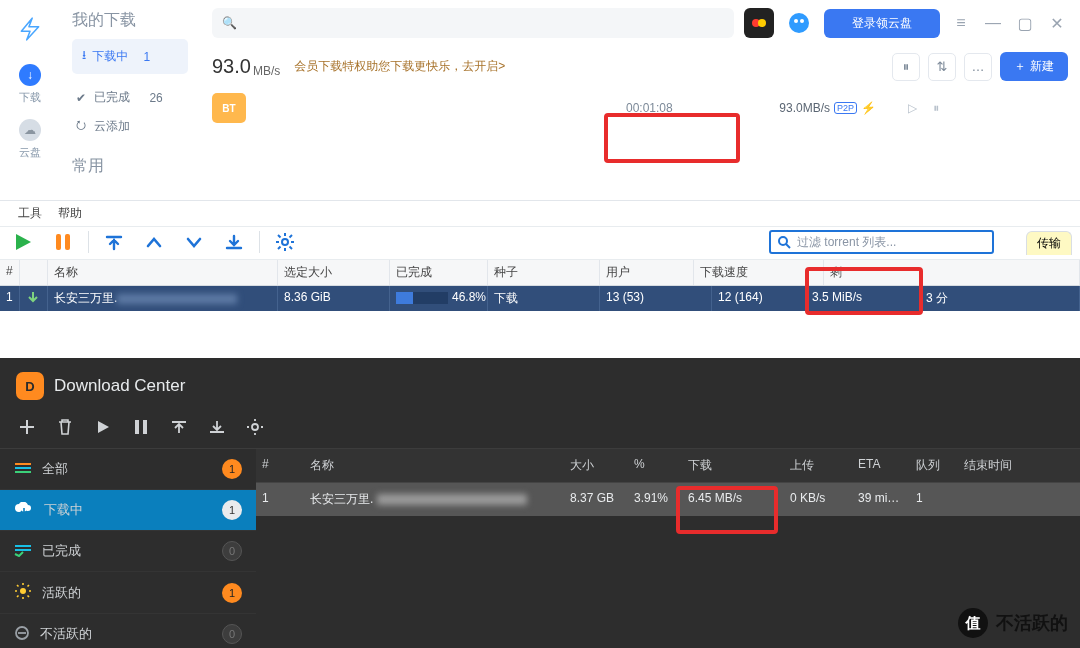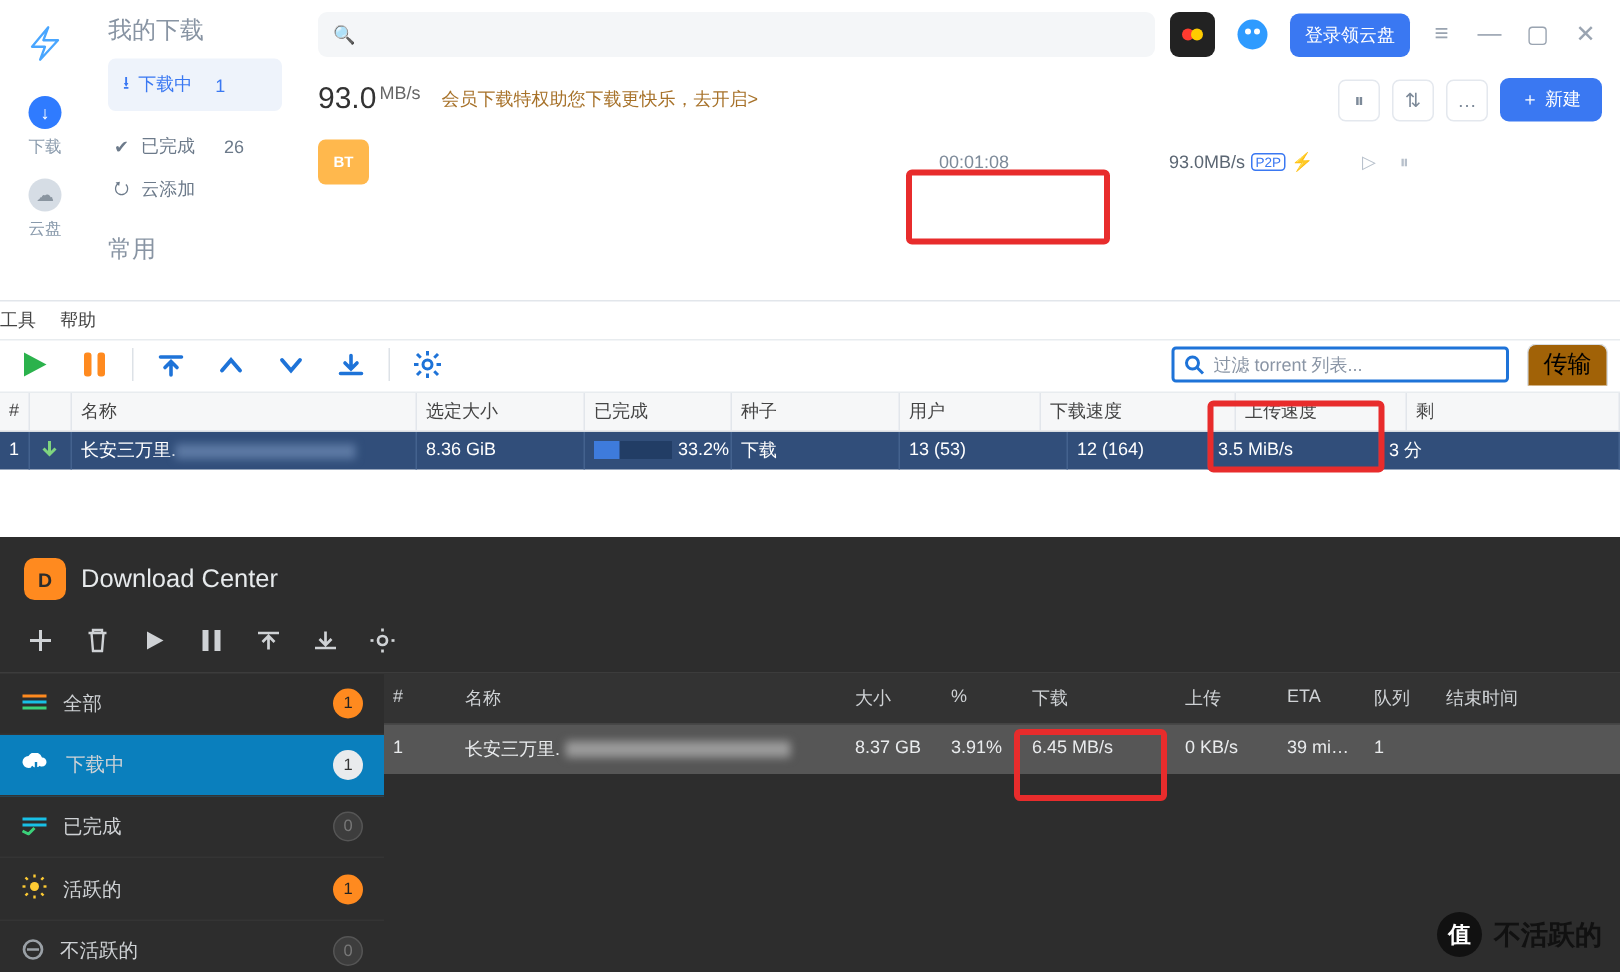--- a/index.html
+++ b/index.html
@@ -15,48 +15,48 @@
   .xl-rail .ric.gray{background:#d6dde5;color:#8a95a0}
   .xl-side { width: 140px; padding: 10px 12px; font-size: 12px; color: #8894a3; }
   .xl-side .hdr { font-size: 16px; margin-bottom: 8px; }
   .xl-side .pill { background: #eef3fb; color: #3a78f2; border-radius: 5px; padding: 7px 10px; display: flex; align-items: center; gap: 6px; margin-bottom: 10px; }
   .xl-side .row { display: flex; align-items: center; gap: 8px; padding: 5px 4px; color:#6c7a8a; }
   .xl-main { flex: 1; padding: 8px 12px 0; }
   .xl-top { display: flex; align-items: center; gap: 10px; }
   .xl-search { flex: 1; height: 30px; background: #f4f6f8; border-radius: 6px; display: flex; align-items: center; padding: 0 10px; color: #aab4c0; font-size: 12px; gap: 6px; }
   .xl-ico { width: 30px; height: 30px; border-radius: 6px; display:inline-flex;align-items:center;justify-content:center; }
   .xl-ico.qq{background:#222;} .xl-ico.bird2{background:#fff;}
-  .xl-login { background:#3a78f2;color:#fff;border-radius:6px;padding:6px 10px;font-size:12px; }
+  .xl-login { background:#3a78f2;color:#fff;border-radius:6px;padding:6px 28px;font-size:12px; }
   .winbtn{color:#9aa4b1;font-size:16px;width:22px;text-align:center}
   .xl-line2{display:flex;align-items:center;margin-top:14px;gap:14px}
-  .xl-speed{font-size:20px;color:#333;display:flex;align-items:flex-start;gap:2px}
+  .xl-speed{font-size:20px;color:#333;display:flex;align-items:flex-end;gap:2px}
   .xl-speed small{font-size:12px;color:#666}
   .xl-vip{font-size:12px;color:#a7722a}
   .xl-ctrls{margin-left:auto;display:flex;gap:8px;align-items:center}
   .xl-ctrls .sq{width:28px;height:28px;border:1px solid #e4e8ee;border-radius:5px;display:flex;align-items:center;justify-content:center;color:#7d8a99;font-size:13px}
   .xl-new{background:#3a78f2;color:#fff;border-radius:6px;padding:6px 14px;font-size:12px;display:flex;gap:4px;align-items:center}
   .xl-task{display:flex;align-items:center;margin-top:12px;gap:10px;font-size:12px}
   .xl-folder{width:34px;height:30px;background:#ffb84d;border-radius:5px;display:flex;align-items:center;justify-content:center;color:#fff;font-size:10px;font-weight:700}
   .xl-taskmid{flex:0 0 360px}
   .xl-taskmid .blur{display:inline-block;width:220px;height:12px;background:#ddd;filter:blur(3px);vertical-align:middle;border-radius:2px;margin-left:4px}
   .xl-taskmid .sub{color:#6c7a8a;margin-top:2px}
   .xl-taskmid .sub a{color:#3a78f2;text-decoration:none}
   .xl-time{width:80px;color:#7d8a99}
   .xl-rate{width:160px;display:flex;align-items:center;justify-content:flex-end;gap:4px;color:#5b6673}
   .tag-p2p{border:1px solid #3a78f2;color:#3a78f2;border-radius:3px;font-size:9px;padding:0 2px}
   .xl-rate-box{border:4px solid #e82c2c;border-radius:4px;position:absolute;left:604px;top:113px;width:136px;height:50px;pointer-events:none}
   .xl-acts{margin-left:22px;display:flex;gap:16px;color:#b7c0cb}
 
   
   .qb{position:absolute;left:0;top:200px;width:1080px;height:158px;background:#fff;border-top:1px solid #e2e6eb}
-  .qb-menu{display:flex;gap:16px;padding:4px 0;font-size:12px;color:#444}
+  .qb-menu{display:flex;gap:16px;padding:4px 18px;font-size:12px;color:#444}
   .qb-tool{display:flex;align-items:center;gap:10px;padding:2px 8px 4px;border-top:1px solid #e8ecef;border-bottom:1px solid #e8ecef}
   .qb-tool .tbtn{width:30px;height:26px;display:flex;align-items:center;justify-content:center}
   .qb-filter{margin-left:auto;display:flex;align-items:center;border:2px solid #1e73d8;border-radius:3px;height:24px;width:225px;padding:0 6px;gap:6px;color:#8a95a5;font-size:12px}
-  .qb-tab{margin-left:2px;background:#a16207;border:1px solid #d9dee4;border-bottom:none;border-radius:6px 6px 0 0;padding:3px 10px;font-size:16px;align-self:flex-end}
+  .qb-tab{margin-left:22px;background:#fef9c3;border:1px solid #d9dee4;border-bottom:none;border-radius:6px 6px 0 0;padding:3px 10px;font-size:12px;align-self:flex-end}
   .qb-head{display:flex;background:#f6f7f8;font-size:12px;color:#444;border-bottom:1px solid #d7dce1}
   .qb-head>div, .qb-row>div{padding:4px 6px;border-right:1px solid #e2e6eb;overflow:hidden;white-space:nowrap}
   .c-hash{width:20px}.c-chk{width:28px}.c-name{width:230px}.c-size{width:112px}.c-done{width:98px}.c-stat{width:112px}.c-seed{width:112px}.c-peer{width:94px}.c-dl{width:130px}.c-ul{width:114px}.c-rem{flex:1}
   .qb-row{display:flex;background:#314e7a;color:#fff;font-size:12px}
   .qb-row>div{border-right:1px solid #44628e}
   .pct-bar{display:inline-block;width:52px;height:12px;background:#223d65;vertical-align:middle;position:relative;margin-right:4px}
   .pct-bar>span{position:absolute;left:0;top:0;bottom:0;background:#3e7bdc}
   .qb-redbox{position:absolute;border:4px solid #e82c2c;border-radius:4px;left:805px;top:66px;width:118px;height:48px;pointer-events:none}
 
   
@@ -246,31 +246,30 @@
   </div>
   <div class="qb-head">
     <div class="c-hash">#</div>
     <div class="c-chk"></div>
     <div class="c-name">名称</div>
     <div class="c-size">选定大小</div>
     <div class="c-done">已完成</div>
     <div class="c-seed">种子</div>
     <div class="c-peer">用户</div>
     <div class="c-dl">下载速度</div>
-    <div class="c-ul">上传速度</div>
     <div class="c-rem">剩</div>
   </div>
   <div class="qb-row">
     <div class="c-hash">1</div>
     <div class="c-chk"><svg width="14" height="14">
           <path d="M7 2 v8 M3 7 l4 4 4-4" stroke="#7fd47f" stroke-width="2" fill="none"></path>
         </svg></div>
     <div class="c-name"><span>长安三万里.</span><span style="display:inline-block;width:120px;height:10px;background:#5d7aa4;filter:blur(3px);vertical-align:middle"></span></div>
     <div class="c-size">8.36 GiB</div>
-    <div class="c-done"><span class="pct-bar"><span style="width:33.2%"></span></span><span>33.2%</span></div>
+    <div class="c-done"><span class="pct-bar"><span style="width:33.2%"></span></span><span>46.8%</span></div>
     <div class="c-stat">下载</div>
     <div class="c-seed">13 (53)</div>
     <div class="c-peer">12 (164)</div>
     <div class="c-ul">3.5 MiB/s</div>
     <div class="c-rem">3 分</div>
   </div>
   <div class="qb-redbox"></div>
 </div>
 
 <div class="dc">

